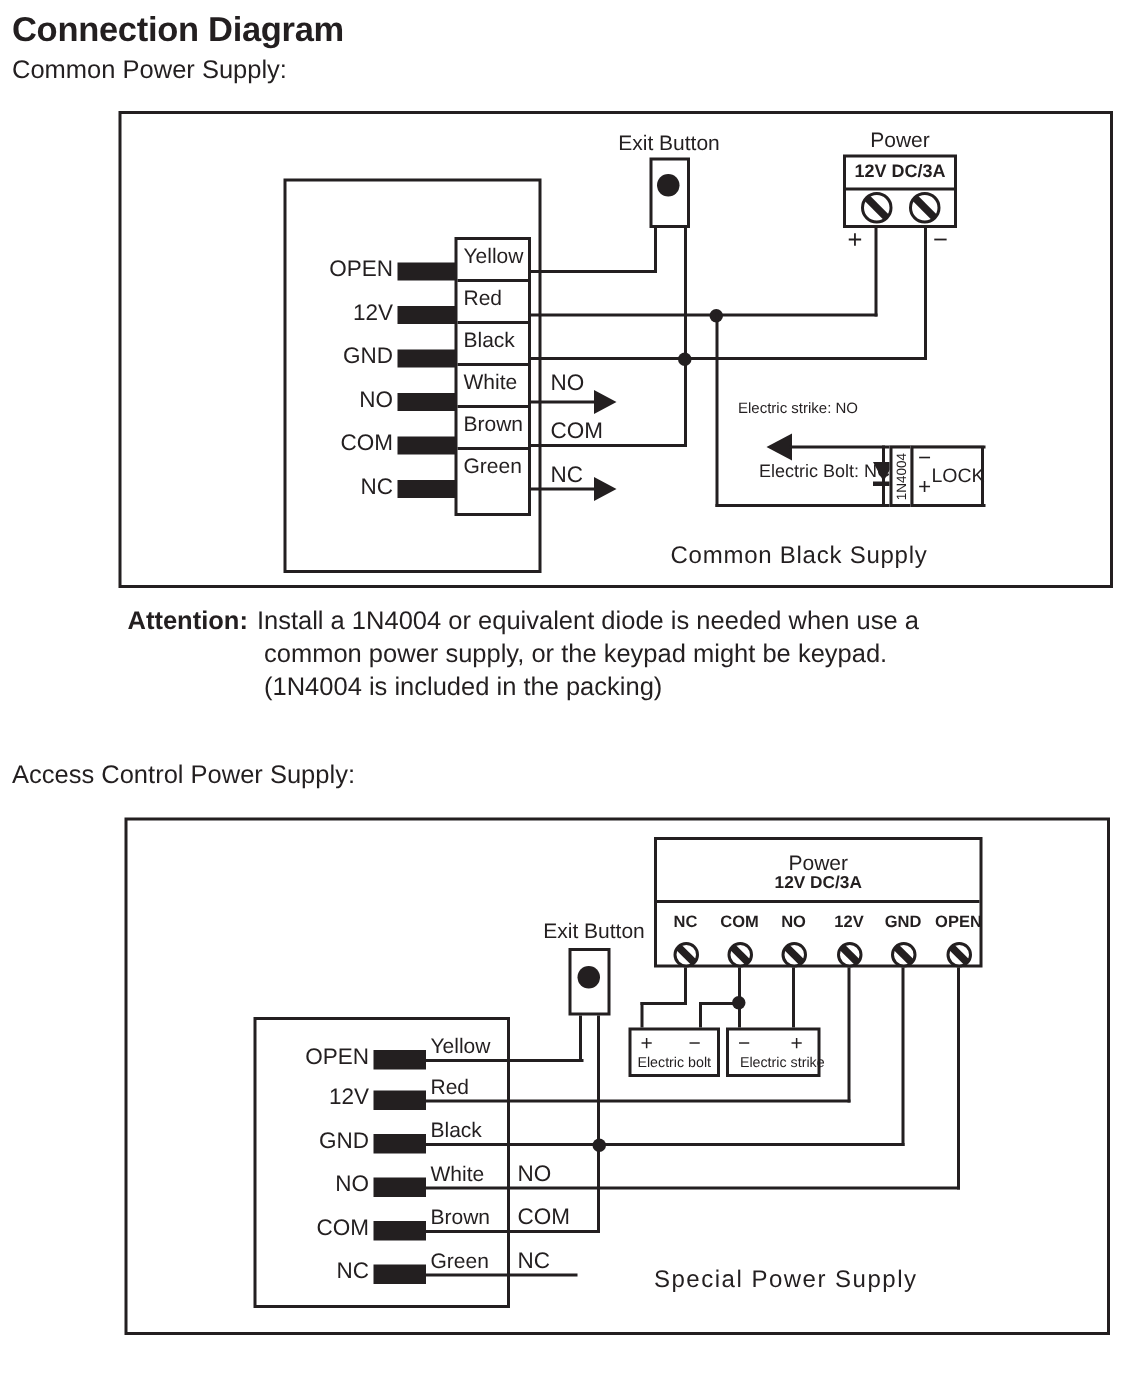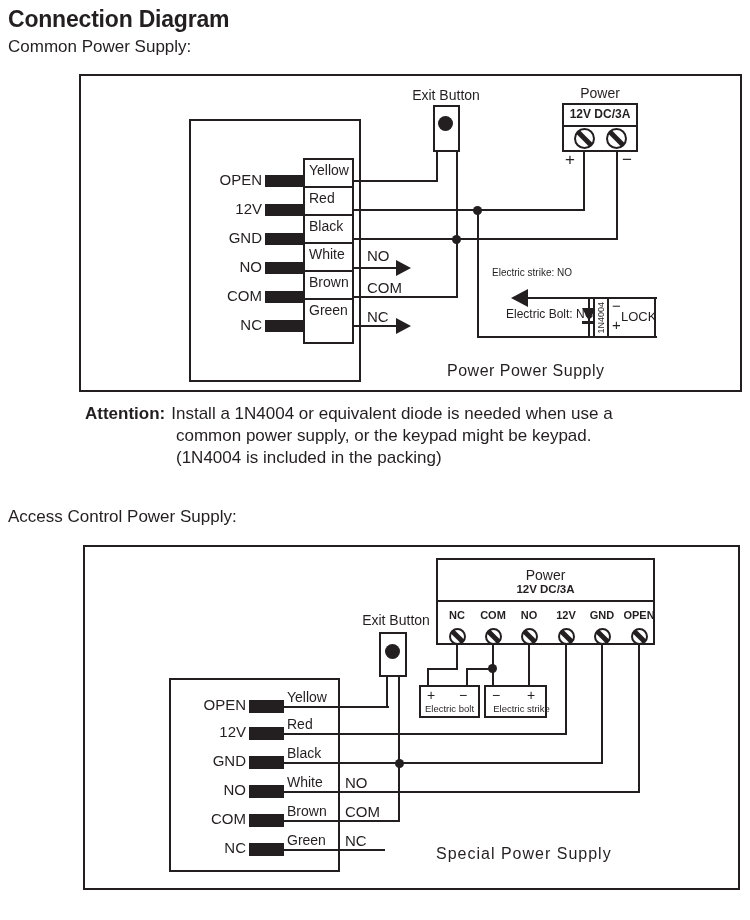--- a/index.html
+++ b/index.html
@@ -116,21 +116,21 @@
   <div class="h" style="left:582px;top:321px;width:14px;height:3px;"></div>
   <div class="box" style="left:593px;top:297px;width:16px;height:41px;display:flex;align-items:center;justify-content:center;">
     <span class="vtext" style="font-size:9px;">1N4004</span>
   </div>
   <div class="box" style="left:607px;top:297px;width:49px;height:41px;">
     <span class="lbl" style="left:3px;top:-2px;font-size:15px;">−</span>
     <span class="lbl" style="left:3px;top:17px;font-size:15px;">+</span>
     <span class="lbl" style="left:12px;top:11px;font-size:13px;">LOCK</span>
   </div>
 
-  <div class="lbl caption" style="left:447px;top:362px;">Power Power Supply</div>
+  <div class="lbl caption" style="left:447px;top:362px;">Common Black Supply</div>
 
   <div class="lbl" style="left:85px;top:404px;font-size:17px;">
     <b>Attention:</b><span style="margin-left:6px;text-align:right;">Install a 1N4004 or equivalent diode is needed when use a</span>
   </div>
   <div class="lbl" style="left:176px;top:426px;font-size:17px;">common power supply, or the keypad might be keypad.</div>
   <div class="lbl" style="left:176px;top:448px;font-size:17px;">(1N4004 is included in the packing)</div>
 
   <div class="lbl sub" style="left:8px;top:507px;">Access Control Power Supply:</div>
 
   <div class="frame" style="left:83px;top:545px;width:657px;height:345px;"></div>

